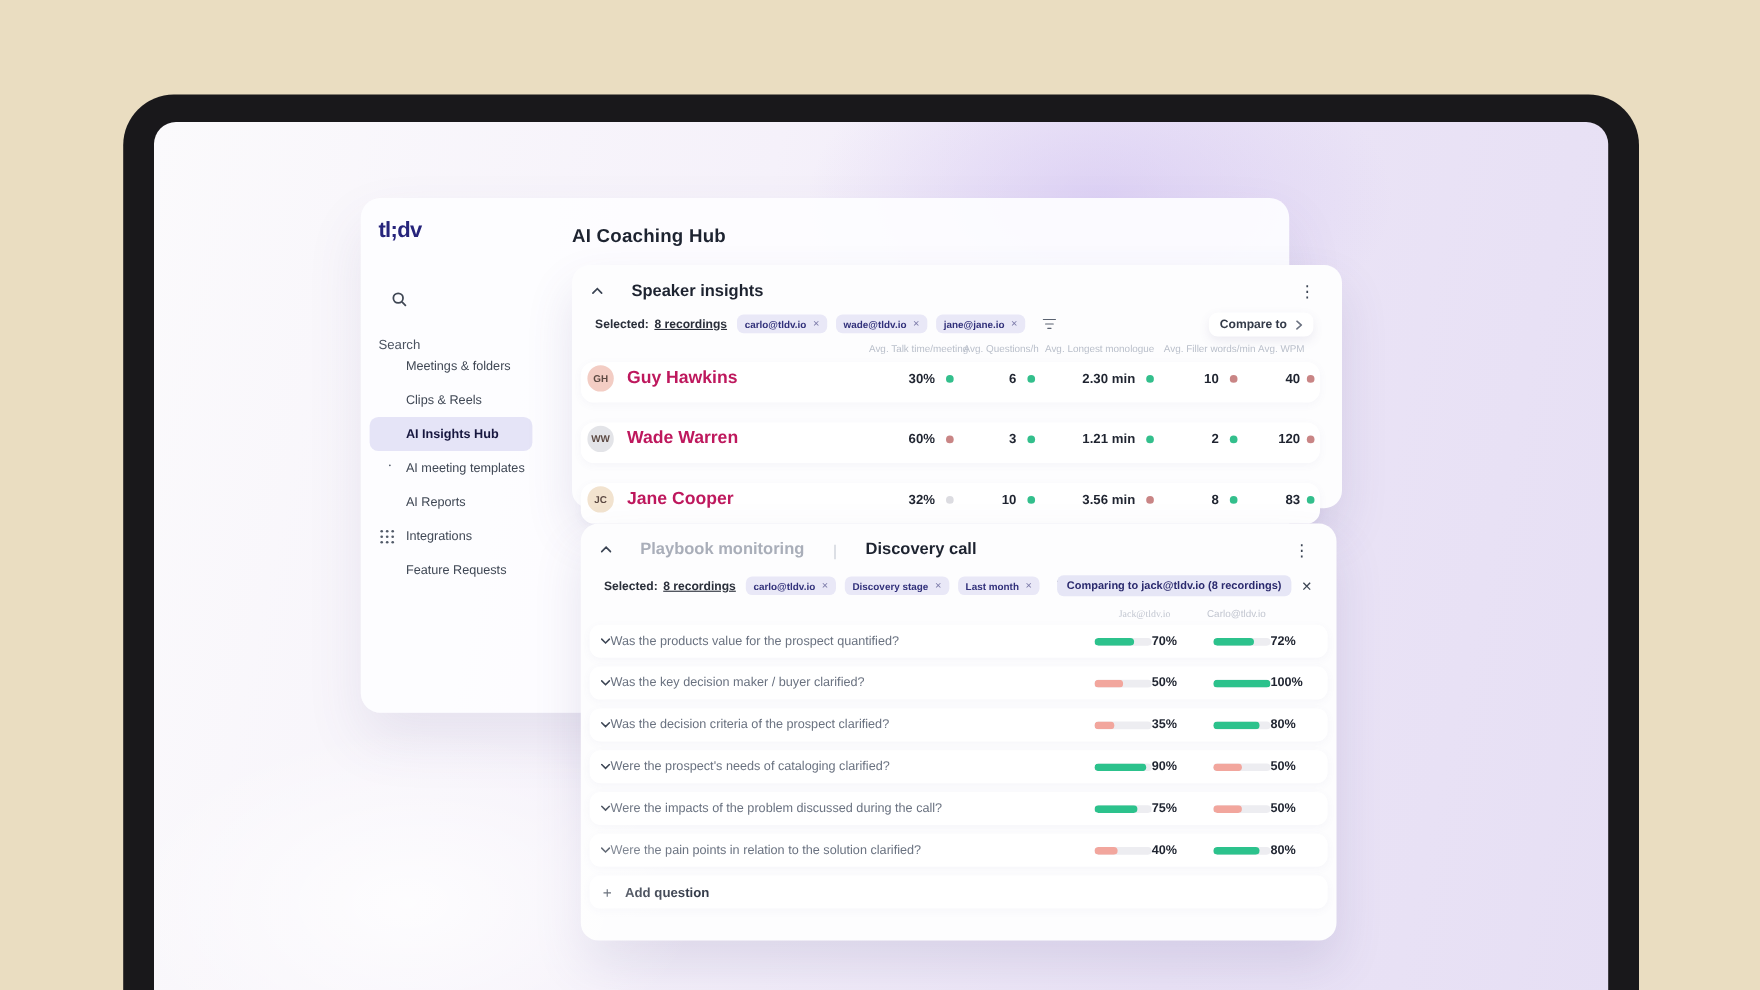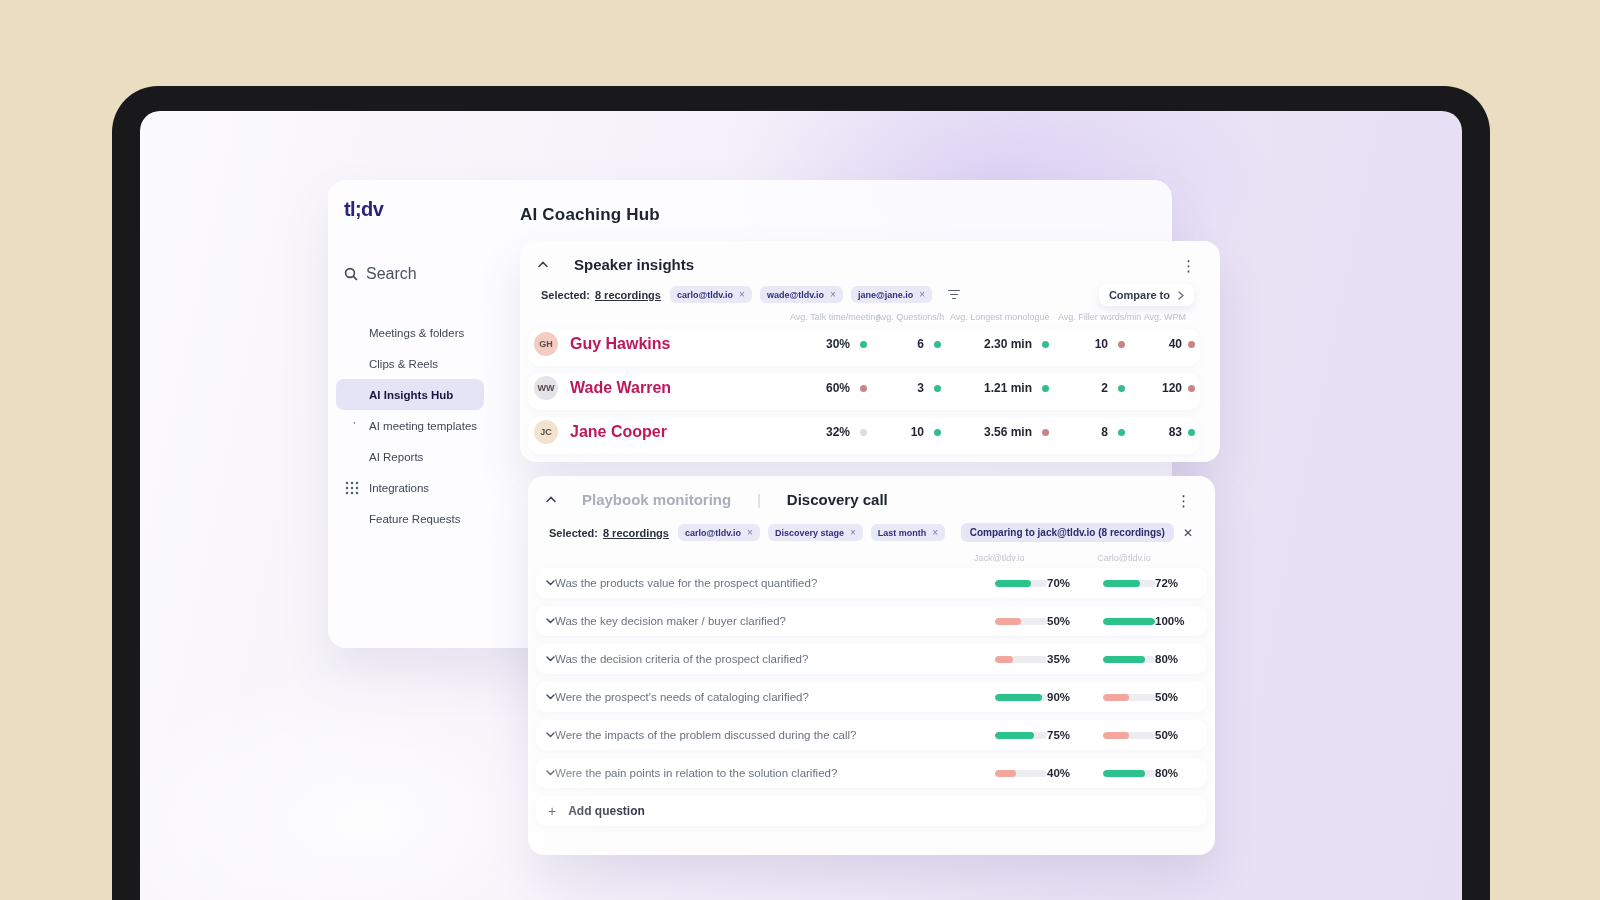--- a/index.html
+++ b/index.html
@@ -21,21 +21,21 @@
 
   
   .abs { position:absolute; }
 
   
   .base-card { left:188px; top:69px; width:844px; height:468px; border-radius:18px;
     background:rgba(253,253,255,.92); box-shadow:0 24px 50px rgba(88,76,140,.10); }
 
   .logo { left:204px; top:87px; font-size:20px; font-weight:800; color:#26247b; letter-spacing:-.6px; }
 
-  .search-row { left:204px; top:154px; display:flex; align-items:center; gap:8px; color:#4a5260; font-size:16px; cursor:pointer; }
+  .search-row { left:204px; top:154px; display:flex; align-items:center; gap:27px; color:#4a5260; font-size:12px; cursor:pointer;flex-direction:column; }
 
   .nav { left:196px; top:206px; width:148px; display:flex; flex-direction:column; }
   .nav-item { display:flex; align-items:center; gap:9px; height:31px; padding:0 8px; border-radius:8px;
     font-size:11.5px; color:#3f4754; cursor:pointer; white-space:nowrap; }
   .nav-item svg { flex:0 0 auto; stroke:#515a68; }
   .nav-item.active { background:#e5e4f7; color:#17173f; font-weight:700; }
   .nav-item.active svg { stroke:#4946d8; }
 
   .page-title { left:380px; top:94px; font-size:17px; font-weight:600; color:#1d2330; letter-spacing:.2px; }
 
@@ -61,32 +61,32 @@
   .funnel i:nth-child(1){width:12px;} .funnel i:nth-child(2){width:8px;} .funnel i:nth-child(3){width:4px;}
 
   .compare-btn { position:absolute; right:26px; top:43px; display:flex; align-items:center; gap:8px;
     background:#fff; border-radius:8px; padding:5px 10px; font-size:11px; font-weight:600; color:#343b49;
     box-shadow:0 4px 10px rgba(90,80,140,.10); cursor:pointer; }
 
   
   .sgrid { display:grid; grid-template-columns:34px 1fr 60px 26px 48px 26px 82px 26px 50px 26px 48px 18px; align-items:center; }
   .sp-cols { position:absolute; left:8px; top:71px; width:672px; font-size:9px; color:#b9bfca; }
   .sp-cols span { grid-column:span 2; text-align:right; padding-right:14px; white-space:nowrap; }
-  .sp-rows { position:absolute; left:8px; top:88px; width:672px; display:flex; flex-direction:column; gap:7px; }
+  .sp-rows { position:absolute; left:8px; top:88px; width:672px; display:flex; flex-direction:column; gap:18px; }
   .srow { height:37px; background:#fff; border-radius:12px; box-shadow:0 2px 8px rgba(100,90,150,.05); cursor:pointer; }
   .avatar { width:24px; height:24px; border-radius:50%; margin-left:6px; display:flex; align-items:center; justify-content:center;
     font-size:9px; font-weight:700; color:#5d4a43; }
   .sname { font-size:16px; color:#be185d; font-weight:600; padding-left:8px; }
   .sval { font-size:12px; color:#1f2430; font-weight:600; text-align:right; }
   .dot { width:7px; height:7px; border-radius:50%; margin:0 auto; }
   .dot.green{ background:#33bf8c; } .dot.red{ background:#c98585; } .dot.gray{ background:#dcdce1; }
 
   
   .pb-cols { position:absolute; top:77px; font-size:9px; color:#c2c6d0; }
-  .pb-col-a { left:446px; width:90px; text-align:left; }
+  .pb-col-a { left:446px; width:90px; text-align:right;font-family:Liberation Serif, serif; }
   .pb-col-b { left:551px; width:90px; text-align:center; }
   .pb-rows { position:absolute; left:8px; top:92px; width:671px; display:flex; flex-direction:column; gap:8px; }
   .qrow { height:30px; background:#fff; border-radius:10px; box-shadow:0 2px 8px rgba(100,90,150,.05);
     display:flex; align-items:center; cursor:pointer; }
   .qrow .chev { margin-left:10px; flex:0 0 auto; }
   .qtext { font-size:11.5px; color:#6a7280; margin-left:0; }
   .qmetrics { margin-left:auto; display:flex; align-items:center; }
   .bar { width:52px; height:7px; border-radius:4px; background:#ededf1; overflow:hidden; }
   .bar i { display:block; height:100%; border-radius:4px; }
   .bar i.green { background:#2cc28c; } .bar i.pink { background:#f2a69d; }

